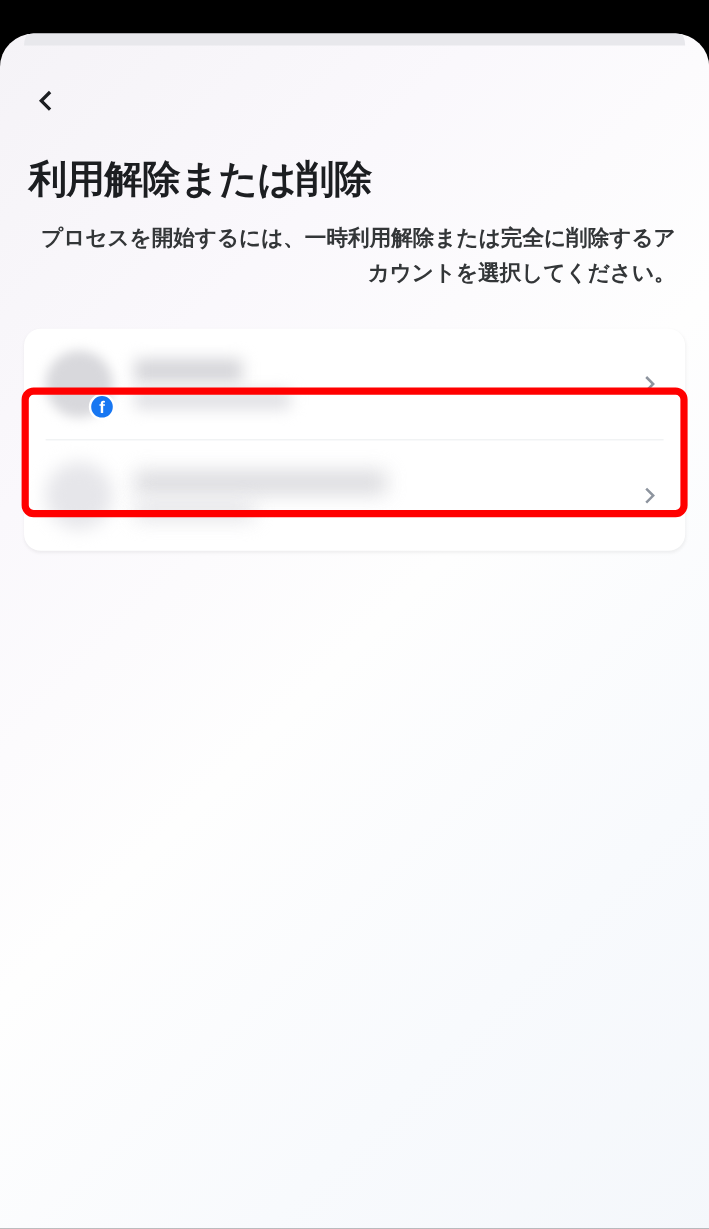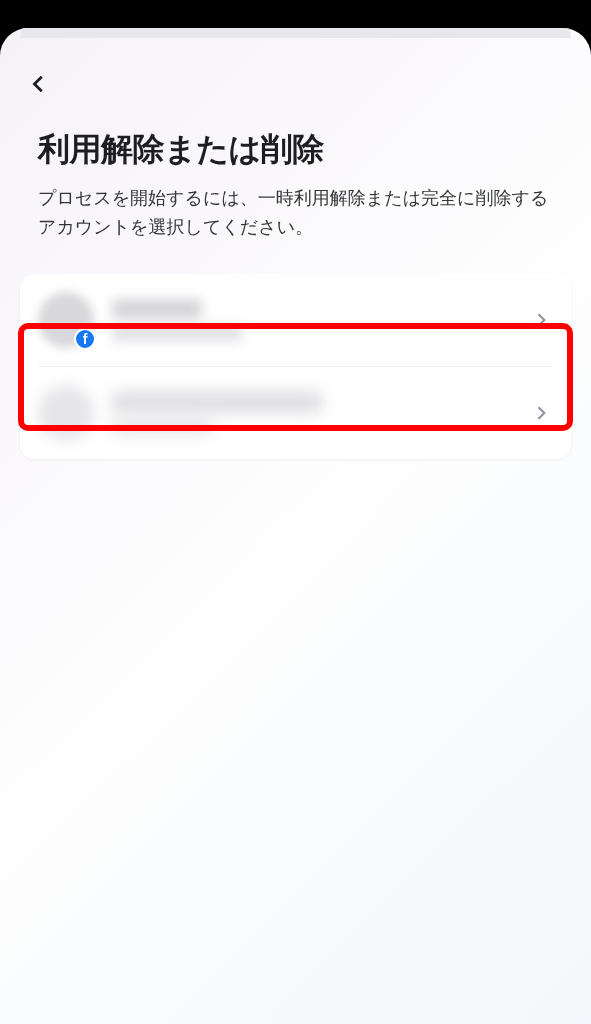--- a/index.html
+++ b/index.html
@@ -57,36 +57,37 @@
     
     .back-btn svg {
       width: 22px;
       height: 22px;
       stroke: #1c1e21;
       stroke-width: 3;
       fill: none;
     }
     
     .title-block {
-      padding: 28px 28px 20px 38px;
+      padding: 28px 28px 20px 24px;
     }
     
     .title {
       font-size: 32px;
       font-weight: 700;
       color: #1c1e21;
       margin-bottom: 12px;
       letter-spacing: -0.5px;
     }
     
     .subtitle {
       font-size: 18px;
       line-height: 1.6;
       color: #333638;
-      font-weight: 400;
+      font-weight: 700;
+      text-align: right;
     }
     
     .card-list {
       padding: 12px 20px;
     }
     
     .card {
       background: #ffffff;
       border-radius: 14px;
       box-shadow: 0 1px 3px rgba(0,0,0,0.06);

